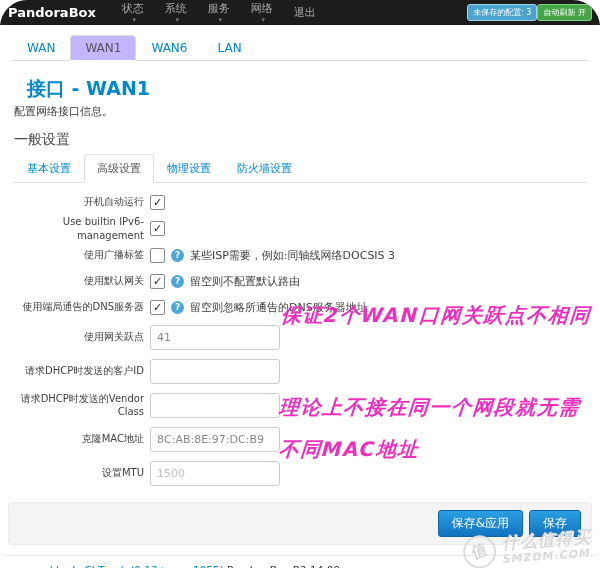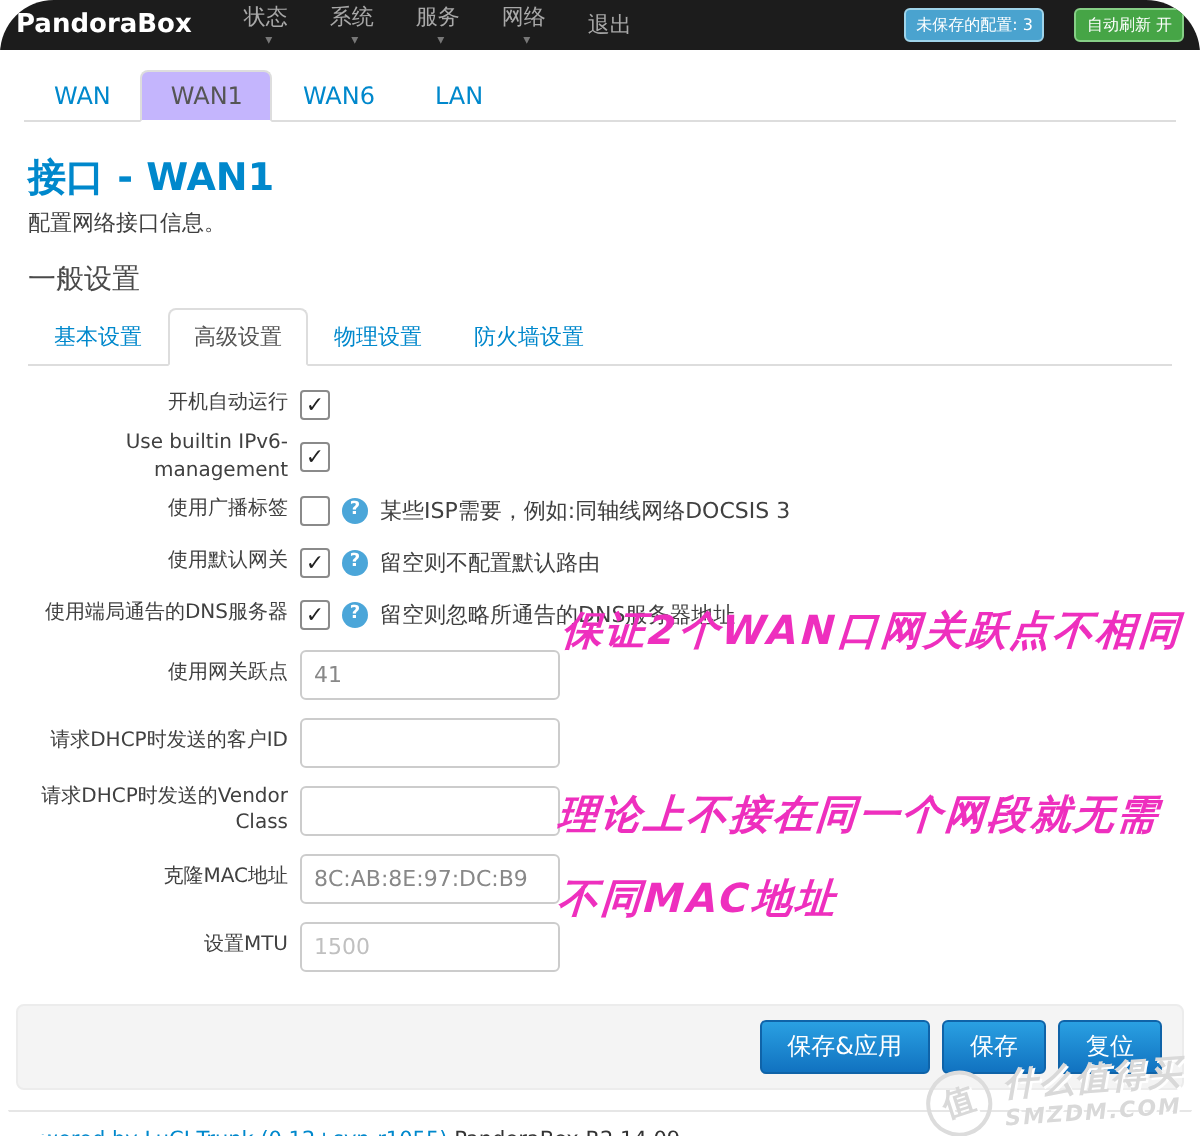--- a/index.html
+++ b/index.html
@@ -6,32 +6,32 @@
   body { width:600px; height:568px; font-family:"DejaVu Sans","Liberation Sans",sans-serif; }
   .page { position:relative; width:600px; height:568px; background:#fff; overflow:hidden;border-radius:27px; }
 
   
   .navbar { height:25px; background:#1c1c1c; display:flex; align-items:center; padding:0 8px; }
   .brand { color:#fff; font-size:13px; font-weight:bold; margin-right:26px; cursor:pointer; }
   .nav-menus { display:flex; align-items:center; }
   .nav-item { color:#a8a8a8; font-size:11px; margin-right:21px; cursor:pointer; display:flex; align-items:center;flex-direction:column; }
   .nav-item .lbl { color:inherit; }
   .caret { font-size:7px; color:#777; margin-left:3px; }
-  .nav-badges { margin-left:auto; display:flex; gap:15px; align-items:center; }
+  .nav-badges { margin-left:auto; display:flex; gap:0; align-items:center; }
   .badge { font-size:8px; color:#fff; padding:2px 5px; border-radius:3px; border:1px solid transparent; white-space:nowrap; cursor:pointer; }
 
   
   .top-tabs { display:flex; align-items:flex-end; border-bottom:1px solid #ddd; margin:10px 12px 0 12px; }
   .top-tab { font-size:12px; color:var(--accent); padding:5px 14px; margin-bottom:-1px; cursor:pointer;
              border:1px solid transparent; border-radius:4px 4px 0 0; }
   .top-tab.active { color:#555; background:#c4b5fd; border-color:#ddd; border-bottom-color:#fff; }
 
   
   .content { padding:0 14px; }
-  .page-title { color:var(--accent); font-size:19px; font-weight:bold; margin:15px 0 2px 0; }
+  .page-title { color:var(--accent); font-size:19px; font-weight:bold; margin:15px 0 2px 13px; }
   .subtitle { font-size:11px; color:#404040; }
   .section-title { font-size:14px; color:#4a4a4a; margin-top:12px; }
 
   .sub-tabs { display:flex; align-items:flex-end; border-bottom:1px solid #ddd; margin-top:5px; }
   .sub-tab { font-size:11px; color:var(--accent); padding:6px 12px; margin-bottom:-1px; cursor:pointer;
              border:1px solid transparent; border-radius:4px 4px 0 0; }
   .sub-tab.active { color:#555; background:#fff; border-color:#ddd; border-bottom-color:#fff; }
 
   
   .form { margin-top:6px; margin-left:-8px; }
@@ -196,21 +196,20 @@
           <div class="row-field">
             <input class="text-input" type="text" placeholder="1500" style="">
           </div>
         </div>
       </div>
   </div>
 
   <div class="actions" id="actions">
       <button class="btn">保存&amp;应用</button>
       <button class="btn">保存</button>
-      <button class="btn">复位</button>
     </div>
 
   <div class="page-footer">
     <span class="powered">Powered by LuCI Trunk (0.12+svn-r1055)</span>
     <span class="version">PandoraBox R2 14.09</span>
   </div>
 
   <div class="anno anno-1">保证2个WAN口网关跃点不相同</div>
   <div class="anno anno-2">理论上不接在同一个网段就无需</div>
   <div class="anno anno-3">不同MAC地址</div>

